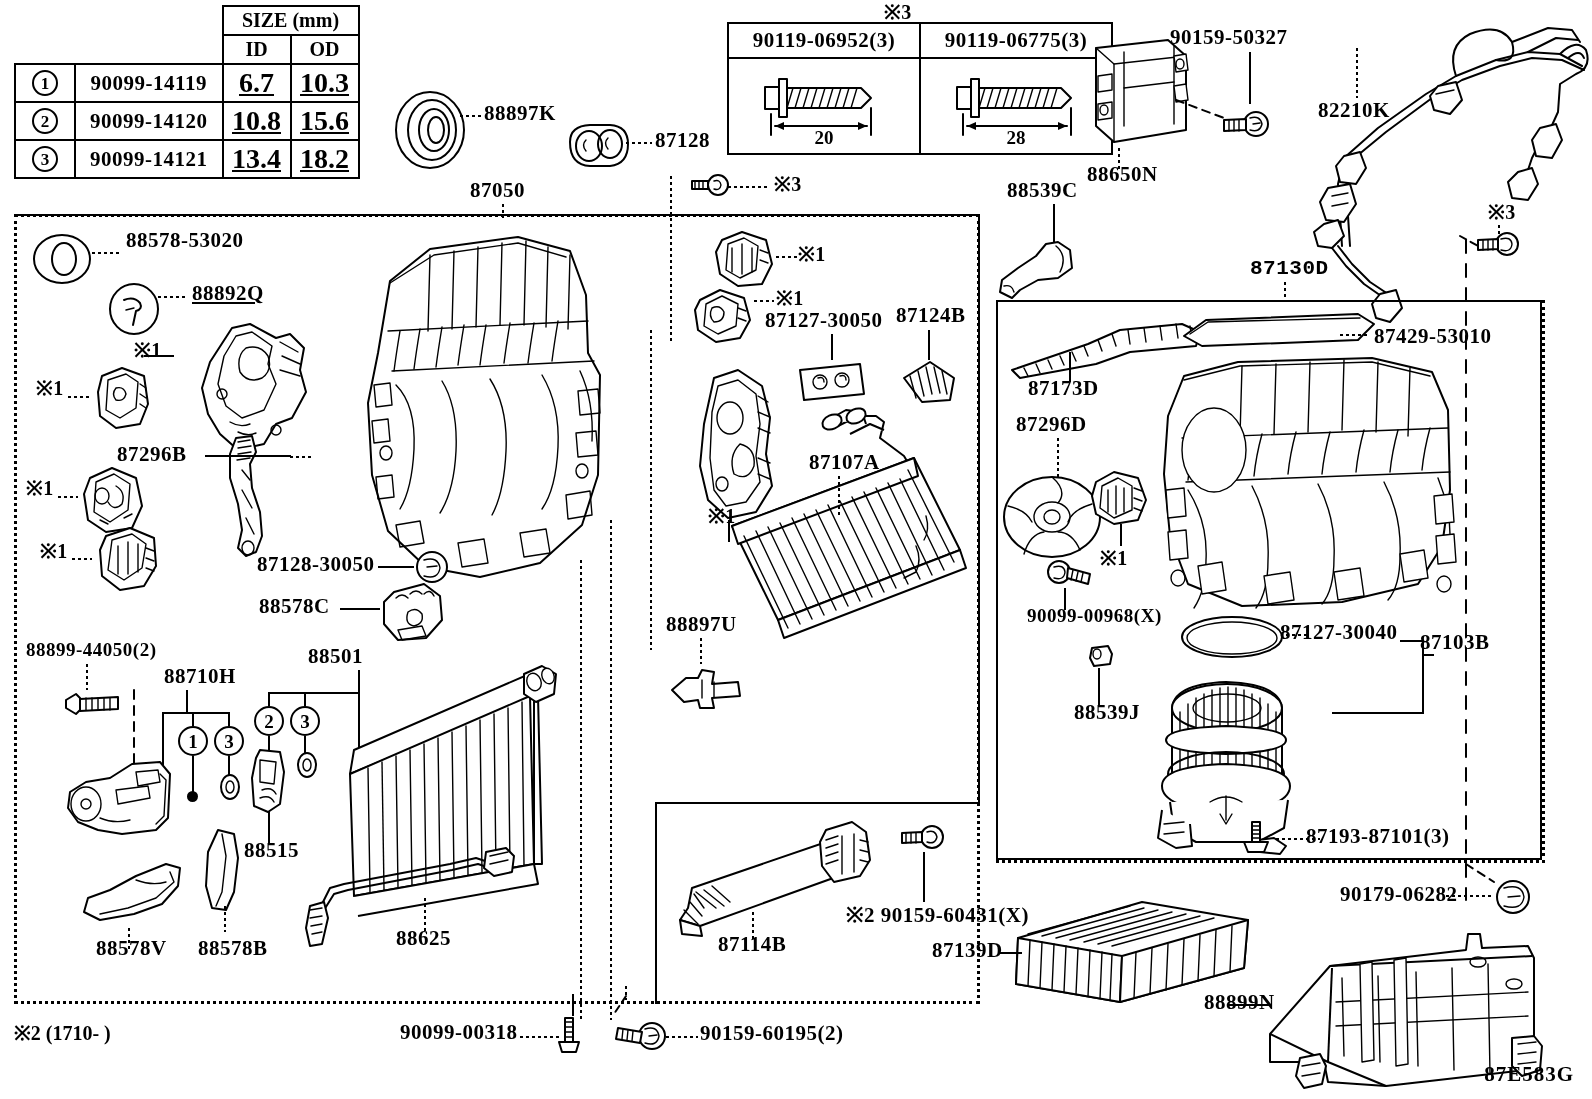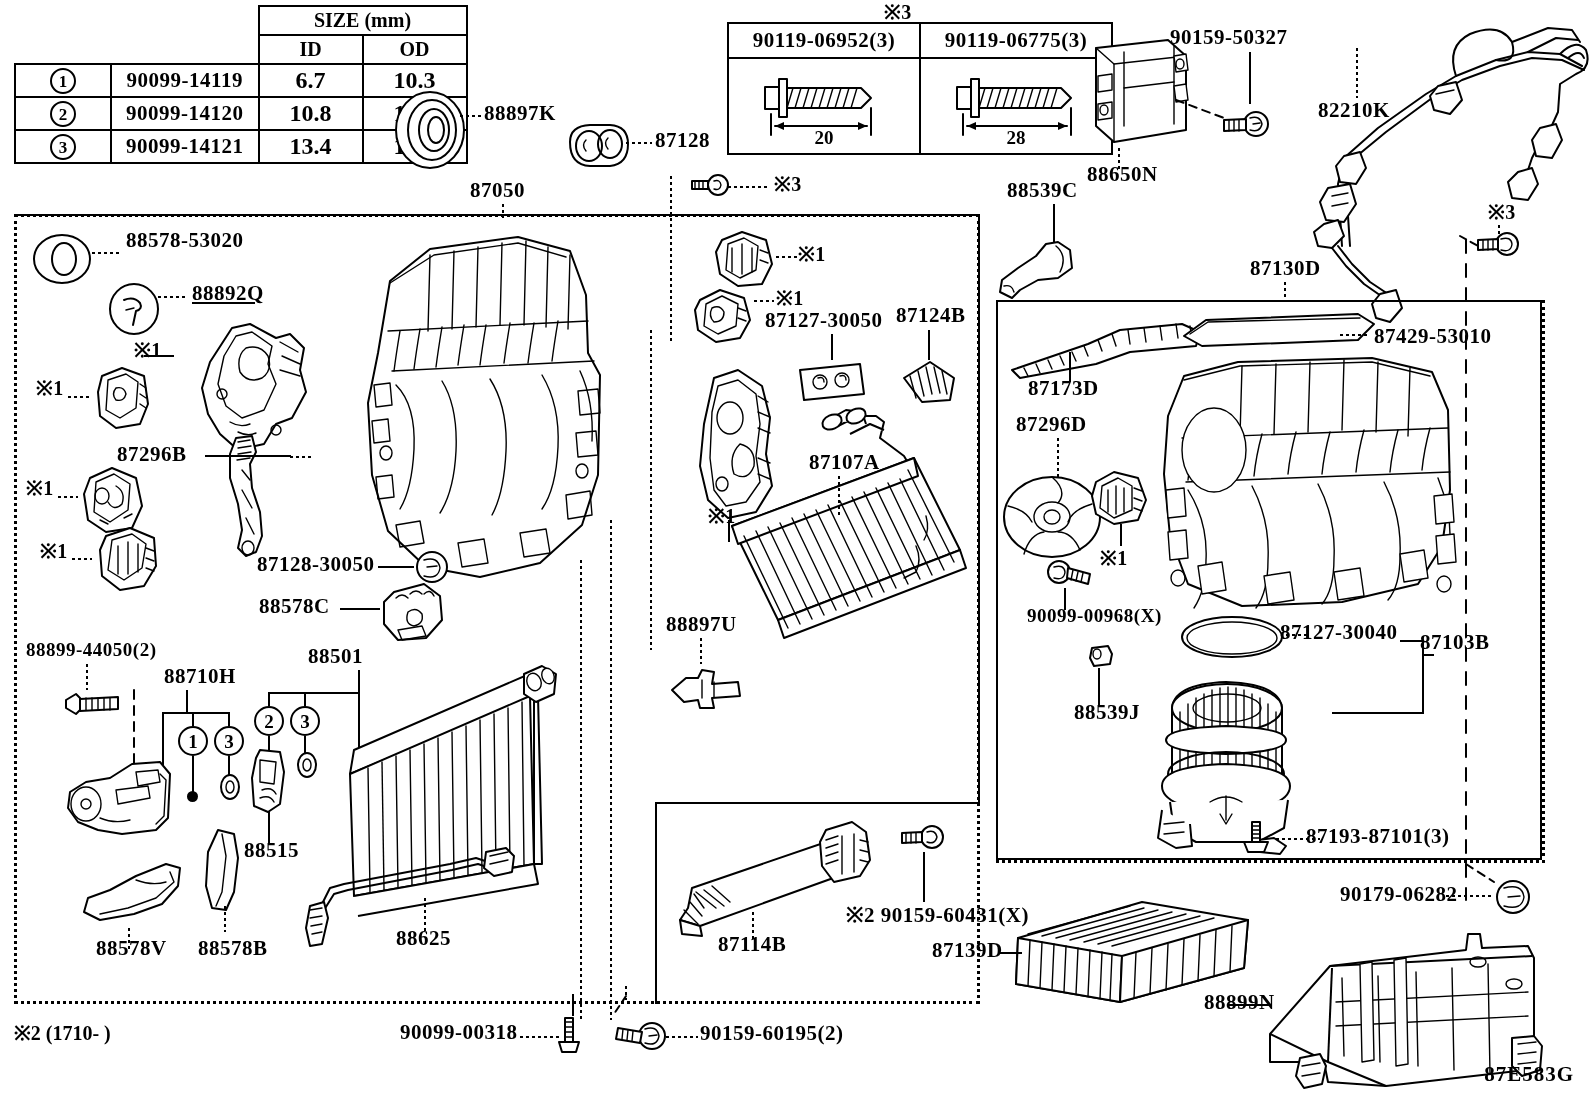--- a/index.html
+++ b/index.html
@@ -31,25 +31,25 @@
      background-image:linear-gradient(to right,#000 0 3px,transparent 3px 6px);
      background-size:6px 2px;background-repeat:repeat-x;}
   .dotline-v{position:absolute;width:2px;
      background-image:linear-gradient(to bottom,#000 0 3px,transparent 3px 6px);
      background-size:2px 6px;background-repeat:repeat-y;}
 
   
   table.ptable{border-collapse:collapse;font-family:"Liberation Serif",serif;}
   table.ptable td,table.ptable th{
      border:2px solid #000;text-align:center;font-weight:bold;color:#000;
-     padding:2px 24px;font-size:20px;}
+     padding:2px 6px;font-size:20px;}
 
   #size-table{position:absolute;left:14px;top:5px;}
   #size-table td.pn{font-size:21px;padding:3px 14px;letter-spacing:0.5px;}
-  #size-table td.num{font-size:24px;width:54px;}
+  #size-table td.num{font-size:28px;width:54px;text-decoration:underline;}
   #size-table th{font-size:20px;}
   #size-table td.idx{width:46px;}
   .circnum{display:inline-block;width:26px;height:26px;line-height:24px;
      border:2px solid #000;border-radius:50%;font-size:17px;font-weight:bold;
      text-align:center;box-sizing:border-box;}
   .circnum.sm2{width:30px;height:30px;line-height:27px;font-size:19px;}
 
   #bolt-table{position:absolute;left:727px;top:22px;}
   #bolt-table td{padding:0;}
   #bolt-table td.hdr{font-size:21px;padding:4px 16px;letter-spacing:0.5px;}
@@ -601,21 +601,21 @@
     <path class="inkw" d="M64 216 L78 212 L84 228 L72 240 L58 238 L54 224 Z"></path>
     <path class="ink" d="M72 240 L86 258 L104 276 L124 290"></path>
     <path class="ink" d="M78 238 L92 256 L110 274 L128 286"></path>
     <path class="inkw" d="M120 286 L136 282 L142 300 L130 314 L116 310 L112 296 Z"></path>
     <path class="inkw" d="M178 78 L196 74 L202 92 L190 106 L174 102 L170 88 Z"></path>
     <path class="ink1" d="M176 86 l18 -4"></path>
   </svg>
   <div class="lbl" style="left:1318px;top:100px;">82210K</div>
   <div class="dotline-v" style="left:1356px;top:48px;height:50px;"></div>
 
-  <div class="lbl" style="left:1250px;top:258px;">87130D</div>
+  <div class="lbl" style="left:1250px;top:258px;font-family:Liberation Mono, monospace;">87130D</div>
   <div class="dotline-v" style="left:1284px;top:282px;height:20px;"></div>
   <div class="frame" style="left:996px;top:300px;width:546px;height:560px;border:2px solid #000;"></div>
   <div class="frame" style="left:996px;top:300px;width:549px;height:563px;border-right:3px dotted #000;border-bottom:3px dotted #000;"></div>
 
   <svg class="abs" style="left:1010px;top:318px;" width="200" height="60">
     <path class="inkw" d="M2 52 L78 26 L110 12 L172 6 L190 14 L186 28 L120 34 L86 46 L10 60 Z"></path>
     <g class="ink1">
       <line x1="14" y1="50" x2="18" y2="58"></line>
         <line x1="26" y1="46" x2="30" y2="55"></line>
       <line x1="38" y1="42" x2="42" y2="51"></line>

